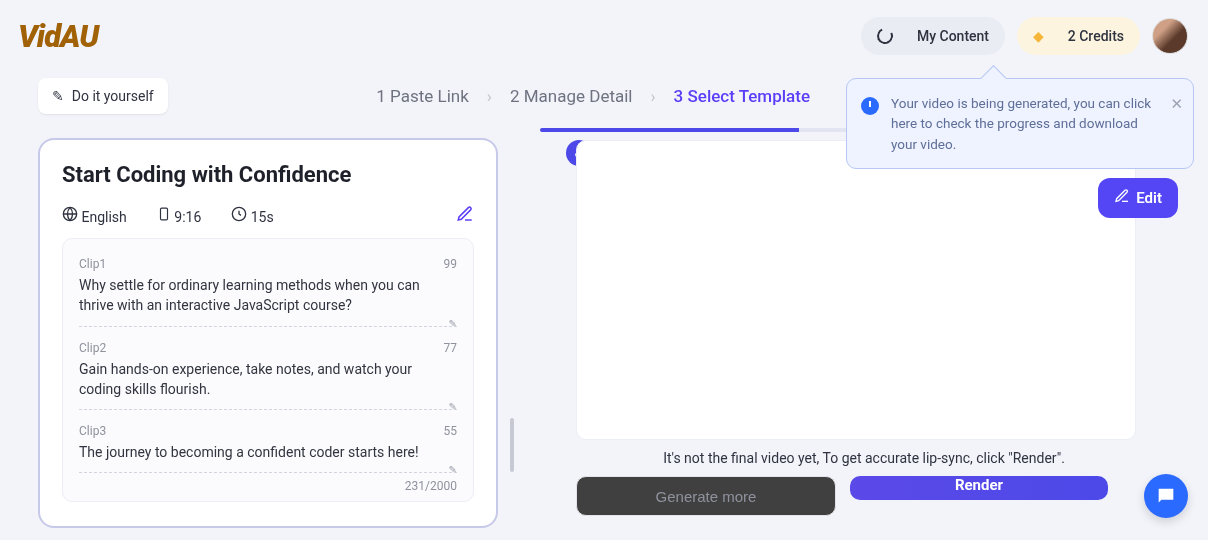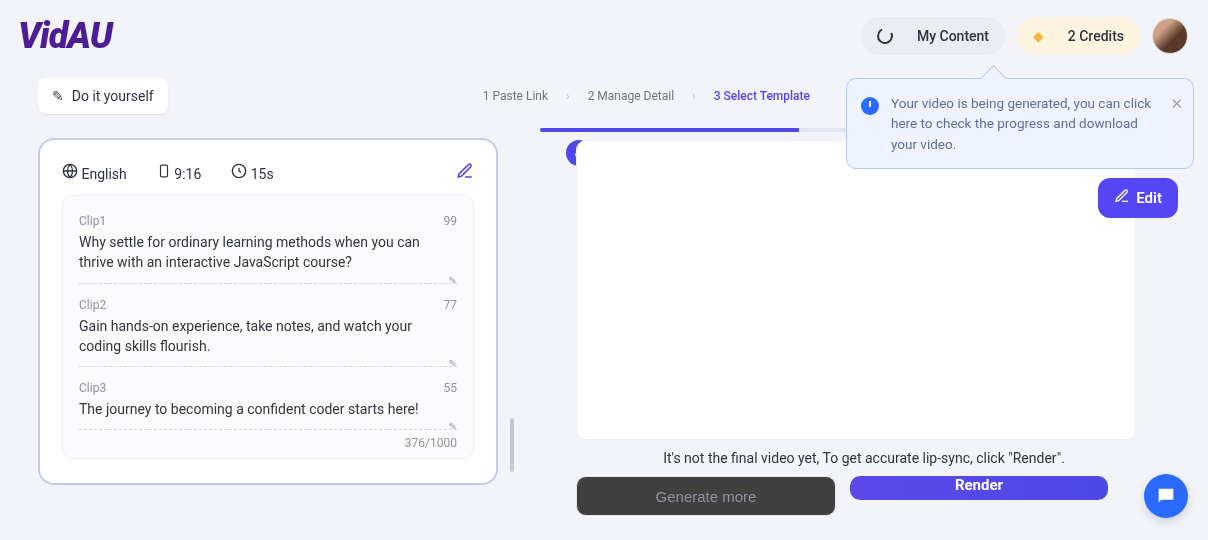--- a/index.html
+++ b/index.html
@@ -17,23 +17,23 @@
     position: absolute;
     top: 0; left: 0; right: 0;
     height: 72px;
     display: flex;
     align-items: center;
     padding: 0 20px;
   }
   .logo {
     font-weight: 900;
     font-style: italic;
-    font-size: 36px;
+    font-size: 31px;
     letter-spacing: -1px;
-    color: #4c1d95;
+    color: #a16207;
     margin-left: -2px;
   }
   .top-right {
     margin-left: auto;
     display: flex;
     align-items: center;
     gap: 12px;
   }
   .pill {
     display: inline-flex;
@@ -76,21 +76,21 @@
     padding:0 14px;
     display:flex; align-items:center; gap:8px;
     font-size:14px; color:#2f3340;
     box-shadow:0 1px 2px rgba(0,0,0,0.08);
   }
   .steps {
     margin-left:auto;
     display:flex;
     align-items:center;
     gap:18px;
-    font-size:12px;
+    font-size:17px;
     color:#6f7381;
     margin-right:360px;
   }
   .steps .chev { color:#bfc3cc; }
   .steps .active { color:#5b3ef8; font-weight:500; }
 
   
   .card {
     position:absolute;
     left:38px; top:138px;
@@ -313,20 +313,21 @@
   <div class="steps">
     <span>1 Paste Link</span>
     <span class="chev">›</span>
     <span>2 Manage Detail</span>
     <span class="chev">›</span>
     <span class="active">3 Select Template</span>
   </div>
 </div>
 
 <div class="card">
+  <h2>Start Coding with Confidence</h2>
 
   <div class="meta">
     <span>
       <span>
         <svg width="16" height="16" viewBox="0 0 24 24" fill="none" stroke="#2f3340" stroke-width="2">
             <circle cx="12" cy="12" r="10"></circle>
             <path d="M2 12h20M12 2a15 15 0 010 20M12 2a15 15 0 000 20"></path>
           </svg>
       </span>
       <span>English</span>
@@ -375,21 +376,21 @@
       <div class="clip-dash"></div>
     </div>
     <div class="clip">
       <div class="clip-h">
         <span>Clip3</span>
         <span>55</span>
       </div>
       <div class="clip-txt"> The journey to becoming a confident coder starts here!</div>
       <div class="clip-dash"></div>
     </div>
-    <div class="counter">376/1000</div>
+    <div class="counter">231/2000</div>
   </div>
 </div>
 
 <div class="mini-scroll"></div>
 
 <div class="right-col">
   <div class="progress-bar"></div>
   <div class="check-badge">✓</div>
   <div class="preview-box"></div>
   <div class="hint">It's not the final video yet, To get accurate lip-sync, click "Render".</div>

